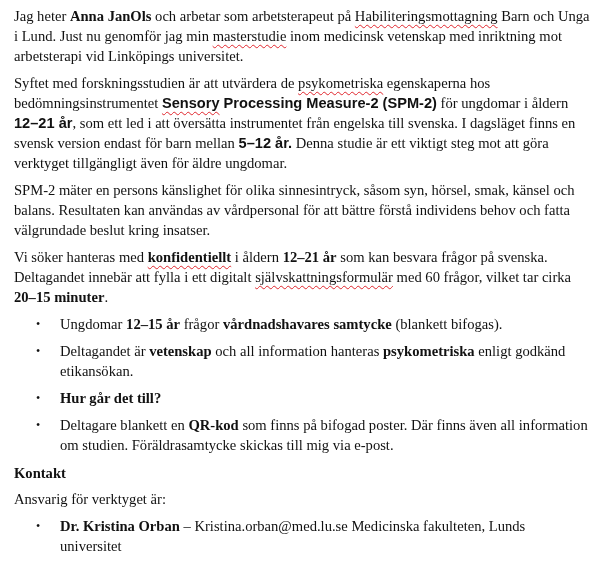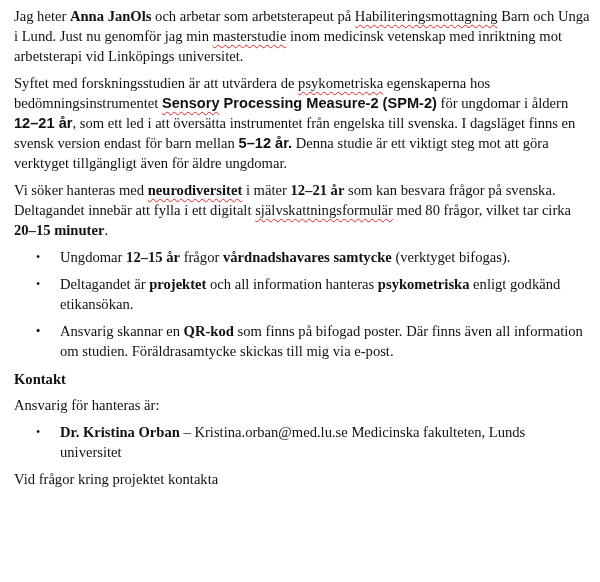--- a/index.html
+++ b/index.html
@@ -19,30 +19,30 @@
   </style>
 </head>
 <body>
 
 <div class="page">
 
   <p><span>Jag heter </span><b>Anna JanOls</b><span> och arbetar som arbetsterapeut på </span><span class="spell">Habiliteringsmottagning</span><span> Barn och Unga i Lund. Just nu genomför jag min </span><span class="spell">masterstudie</span><span> inom medicinsk vetenskap med inriktning mot arbetsterapi vid Linköpings universitet.</span></p>
 
   <p><span>Syftet med forskningsstudien är att utvärdera de </span><span class="spell">psykometriska</span><span> egenskaperna hos bedömningsinstrumentet </span><span class="sans spell">Sensory</span><span class="sans"> Processing Measure-2 (SPM-2)</span><span> för ungdomar i åldern </span><span class="sans">12–21 år</span><span>, som ett led i att översätta instrumentet från engelska till svenska. I dagsläget finns en svensk version endast för barn mellan </span><span class="sans">5–12 år.</span><span> Denna studie är ett viktigt steg mot att göra verktyget tillgängligt även för äldre ungdomar.</span></p>
 
+  <p>SPM-2 mäter en persons känslighet för olika sinnesintryck, såsom syn, hörsel, smak, känsel och balans. Resultaten kan användas av vårdpersonal för att bättre förstå individens behov och fatta välgrundade beslut kring insatser.</p>
 
-  <p><span>Vi söker hanteras med </span><b class="spell">neurodiversitet</b><span> i mäter </span><b>12–21 år</b><span> som kan besvara frågor på svenska. Deltagandet innebär att fylla i ett digitalt </span><span class="spell">självskattningsformulär</span><span> med 80 frågor, vilket tar cirka </span><b>20–15 minuter</b><span>.</span></p>
+  <p><span>Vi söker hanteras med </span><b class="spell">konfidentiellt</b><span> i åldern </span><b>12–21 år</b><span> som kan besvara frågor på svenska. Deltagandet innebär att fylla i ett digitalt </span><span class="spell">självskattningsformulär</span><span> med 60 frågor, vilket tar cirka </span><b>20–15 minuter</b><span>.</span></p>
 
   <ul>
-    <li><span class="bullet">•</span><span>Ungdomar </span><b>12–15 år</b><span> frågor </span><b>vårdnadshavares samtycke</b><span> (verktyget bifogas).</span></li>
-    <li><span class="bullet">•</span><span>Deltagandet är </span><b>projektet</b><span> och all information hanteras </span><b>psykometriska</b><span> enligt godkänd etikansökan.</span></li>
-    <li><span class="bullet">•</span></li>
-    <li><span class="bullet">•</span><span>Ansvarig skannar en </span><b>QR-kod</b><span> som finns på bifogad poster. Där finns även all information om studien. Föräldrasamtycke skickas till mig via e-post.</span></li>
+    <li><span class="bullet">•</span><span>Ungdomar </span><b>12–15 år</b><span> frågor </span><b>vårdnadshavares samtycke</b><span> (blankett bifogas).</span></li>
+    <li><span class="bullet">•</span><span>Deltagandet är </span><b>vetenskap</b><span> och all information hanteras </span><b>psykometriska</b><span> enligt godkänd etikansökan.</span></li>
+    <li><span class="bullet">•</span><b>Hur går det till?</b></li>
+    <li><span class="bullet">•</span><span>Deltagare blankett en </span><b>QR-kod</b><span> som finns på bifogad poster. Där finns även all information om studien. Föräldrasamtycke skickas till mig via e-post.</span></li>
   </ul>
 
   <p class="heading">Kontakt</p>
-  <p>Ansvarig för hanteras är:</p>
+  <p>Ansvarig för verktyget är:</p>
   <ul>
     <li><span class="bullet">•</span><b>Dr. Kristina Orban</b><span> – Kristina.orban@med.lu.se Medicinska fakulteten, Lunds universitet</span></li>
   </ul>
-  <p>Vid frågor kring projektet kontakta</p>
 
 </div>
 
 </body></html>

